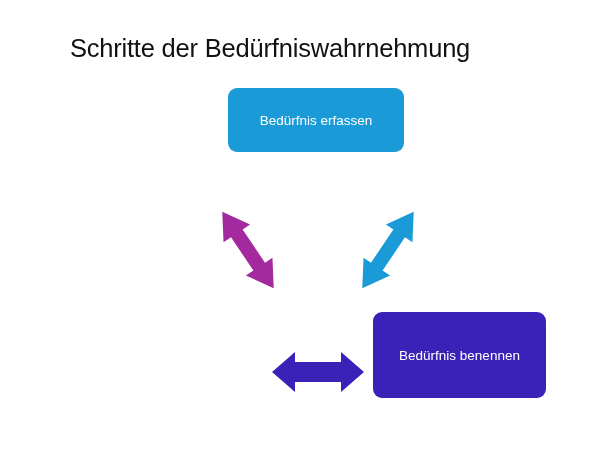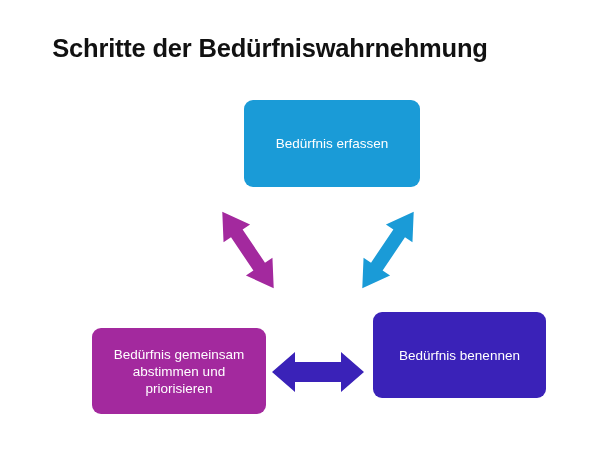--- a/index.html
+++ b/index.html
@@ -20,46 +20,45 @@
     background: #ffffff;
   }
   
   #diagram-title {
     position: absolute;
     left: 0;
     top: 34px;
     width: 540px;
     text-align: center;
     font-size: 25.5px;
-    font-weight: bold;
+    font-weight: normal;
     color: #111111;
     letter-spacing: -0.2px;
     white-space: nowrap;
   }
   
   .node {
     position: absolute;
     display: flex;
     align-items: center;
     justify-content: center;
     text-align: center;
     color: #ffffff;
     font-size: 13.5px;
     line-height: 17px;
     border-radius: 9px;
     box-sizing: border-box;
     padding: 4px 12px;
   }
   #node-erfassen {
     left: 228px;
-    top: 100px;
+    top: 88px;
     width: 176px;
-    height: 87px;
+    height: 64px;
     background: #1a9bd7;
-    margin-left: 16px;
   }
   #node-abstimmen {
     left: 92px;
     top: 328px;
     width: 174px;
     height: 86px;
     background: #a3299e;
   }
   #node-benennen {
     left: 373px;
@@ -100,23 +99,20 @@
 <body>
 
 <div id="canvas">
 
   <div id="diagram-title">Schritte der Bedürfniswahrnehmung</div>
 
   <div class="node" id="node-erfassen">
     <span class="node-label">Bedürfnis erfassen</span>
   </div>
 
-  <div class="node" id="node-abstimmen">
-    <span class="node-label">Bedürfnis gemeinsam abstimmen und priorisieren</span>
-  </div>
 
   <div class="node" id="node-benennen">
     <span class="node-label">Bedürfnis benennen</span>
   </div>
 
   <svg class="arrow-svg" id="arrow-left-diagonal" viewBox="0 0 80 100">
     <g transform="rotate(-34 40 50)">
       <polygon fill="#a3299e" points="40,4 56,30 47,30 47,70 56,70 40,96 24,70 33,70 33,30 24,30"></polygon>
     </g>
   </svg>

